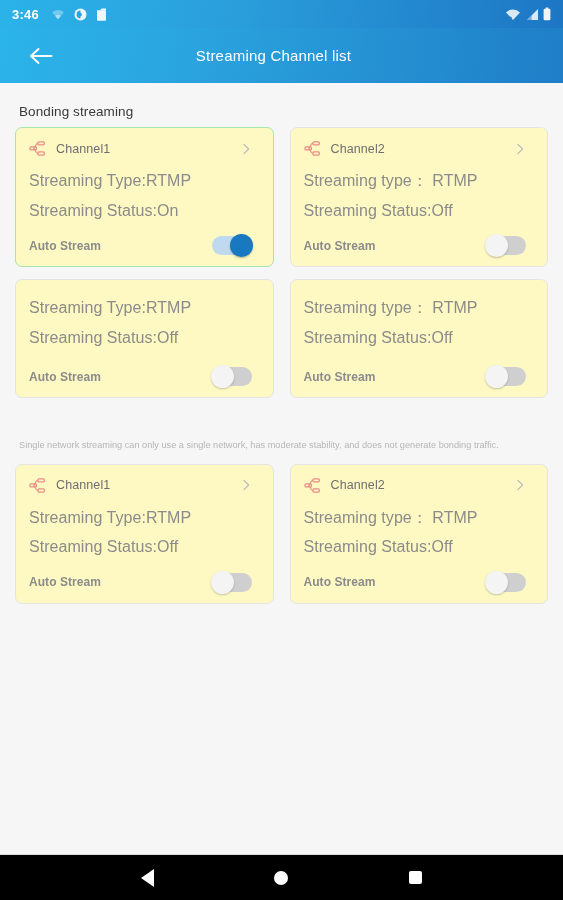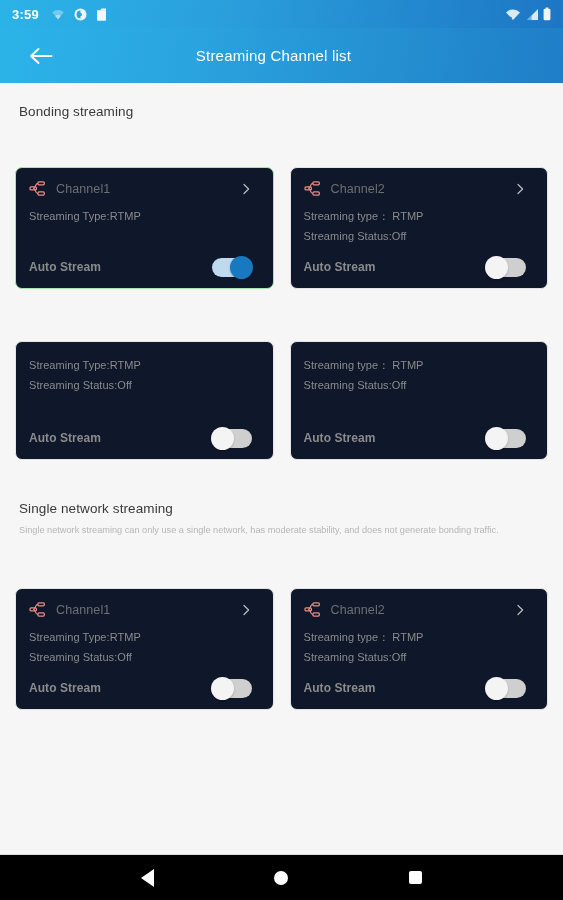--- a/index.html
+++ b/index.html
@@ -111,30 +111,29 @@
     margin-bottom: 11px;
   }
 
   .card-grid {
     display: grid;
     grid-template-columns: 1fr 1fr;
     gap: 12px 16px;
   }
 
   .card {
-    background: #0f172a;
+    background: #fef9c3;
     border: 1px solid #e4e4e4;
     border-radius: 7px;
     padding: 13px 21px 11px 13px;
     position: relative;
     cursor: pointer;
     min-height: 119px;
     display: flex;
     flex-direction: column;
-    margin-top: 40px;
   }
   .card.selected {
     border-color: #a5e6ad;
   }
 
   .card-head {
     display: flex;
     align-items: center;
     margin-bottom: 10px;
   }
@@ -152,21 +151,21 @@
   }
   .chevron {
     margin-left: auto;
     width: 12px;
     height: 12px;
     display: block;
     cursor: pointer;
   }
 
   .card-line {
-    font-size: 11px;
+    font-size: 16px;
     color: #8b8b8b;
     line-height: 1.85;
     letter-spacing: .05px;
     white-space: nowrap;
   }
 
   .card-foot {
     display: flex;
     align-items: center;
     margin-top: auto;
@@ -253,21 +252,21 @@
     border-radius: 2px;
     background: #ffffff;
   }
 </style>
 </head>
 <body>
 
 <div class="phone">
 
   <div class="status-bar">
-    <span class="status-time">3:59</span>
+    <span class="status-time">3:46</span>
 
     <div class="status-left-icons">
       <svg class="sb-ico sb-ico-dim" width="14" height="12" viewBox="0 0 14 12">
         <path d="M7 11.2 L1.2 4.2 A8.4 8.4 0 0 1 12.8 4.2 Z" fill="#ffffff" opacity=".55"></path>
         <path d="M7 11.2 L4.3 7.9 A4.2 4.2 0 0 1 9.7 7.9 Z" fill="#ffffff"></path>
       </svg>
       <svg class="sb-ico" width="13" height="13" viewBox="0 0 13 13">
         <circle cx="6.5" cy="6.5" r="6" fill="#ffffff"></circle>
         <path d="M6.5 2.6 A3.9 3.9 0 0 0 6.5 10.4 Z" fill="#2aa3de"></path>
         <circle cx="6.5" cy="6.5" r="1.5" fill="#2aa3de"></circle>
@@ -317,20 +316,21 @@
               <rect x="1.2" y="6.6" width="7.5" height="3.6" rx="1.2" fill="none" stroke="#ea8c85" stroke-width="1.5"></rect>
               <rect x="10.5" y="12.6" width="7.5" height="3.6" rx="1.2" fill="none" stroke="#ea8c85" stroke-width="1.5"></rect>
               <path d="M10.5 2.4 C6.5 2.4 8.7 8.4 4.9 8.4 M4.9 8.4 C8.7 8.4 6.5 14.4 10.5 14.4" stroke="#ea8c85" stroke-width="1.4" fill="none"></path>
             </svg>
             <span class="chan-name">Channel1</span>
             <svg class="chevron" viewBox="0 0 12 12">
               <path d="M4 1.5 L8.6 6 L4 10.5" stroke="#bdbdbd" stroke-width="1.2" fill="none" stroke-linecap="round" stroke-linejoin="round"></path>
             </svg>
           </div>
           <div class="card-line">Streaming Type:RTMP</div>
+          <div class="card-line">Streaming Status:On</div>
           <div class="card-foot">
             <span class="auto-label">Auto Stream</span>
             <div class="switch on">
                 <span class="knob"></span>
               </div>
           </div>
         </div>
 
         <div class="card">
           <div class="card-head">
@@ -374,21 +374,20 @@
             <div class="switch off">
                 <span class="knob"></span>
               </div>
           </div>
         </div>
 
       </div>
     </div>
 
     <div class="section">
-      <div class="section-title">Single network streaming</div>
       <div class="section-desc">Single network streaming can only use a single network, has moderate stability, and does not generate bonding traffic.</div>
 
       <div class="card-grid">
 
         <div class="card">
           <div class="card-head">
             <svg class="chan-icon" viewBox="0 0 20 17">
               <rect x="10.5" y="0.6" width="7.5" height="3.6" rx="1.2" fill="none" stroke="#ea8c85" stroke-width="1.5"></rect>
               <rect x="1.2" y="6.6" width="7.5" height="3.6" rx="1.2" fill="none" stroke="#ea8c85" stroke-width="1.5"></rect>
               <rect x="10.5" y="12.6" width="7.5" height="3.6" rx="1.2" fill="none" stroke="#ea8c85" stroke-width="1.5"></rect>

